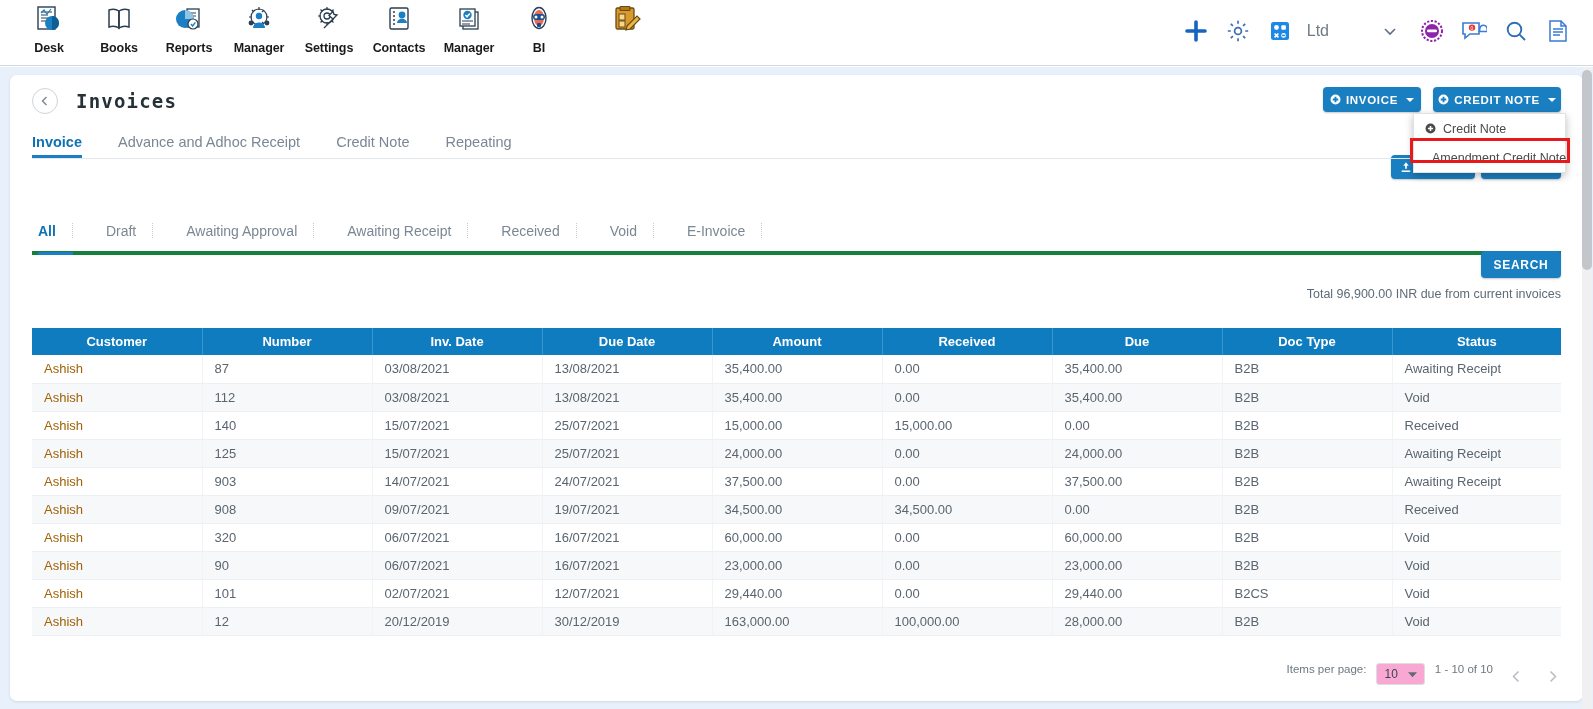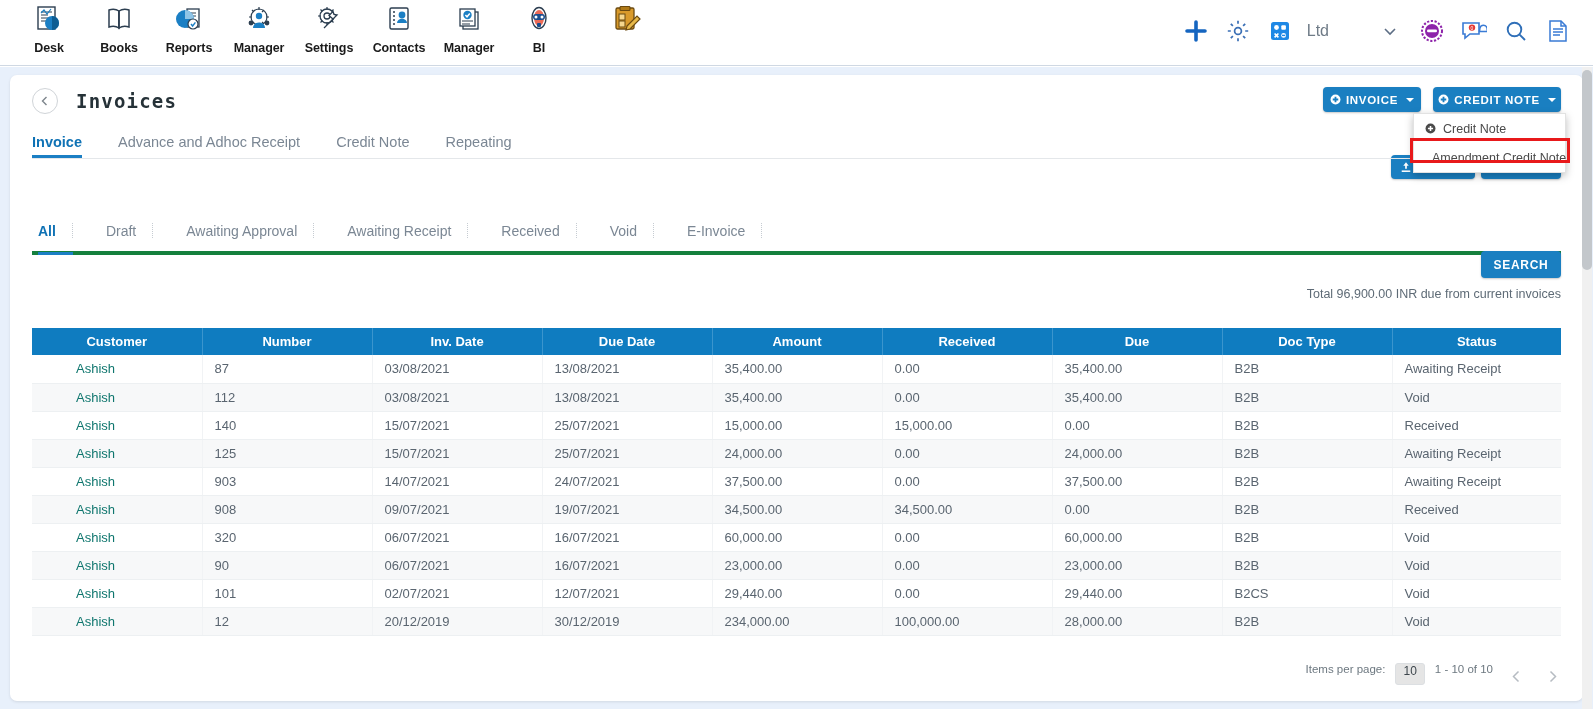--- a/index.html
+++ b/index.html
@@ -149,32 +149,32 @@
   #invoice-table thead th:last-child { border-right: none; }
   #invoice-table tbody td {
     height: 28px; font-size: 13px; color: #5a6570;
     padding-left: 12px; border-bottom: 1px solid #edf0f2;
     border-right: 1px solid #f1f3f5;
     white-space: nowrap; overflow: hidden; text-overflow: ellipsis;
   }
   #invoice-table tbody td:last-child { border-right: none; }
   #invoice-table tbody tr:nth-child(even) { background: #f7f8f9; }
   #invoice-table tbody tr:nth-child(odd) { background: #ffffff; }
-  .cust-link { color: #0f766e; cursor: pointer; margin-left: 32px; }
+  .cust-link { color: #a16207; cursor: pointer; }
 
   
   #paginator {
     position: absolute; right: 18px; bottom: 12px;
     display: flex; gap: 10px;
     font-size: 11.5px; color: #6d7880;
   }
   #items-per-page-select {
     display: inline-flex; align-items: center; gap: 10px;
     border: 1px solid #dcdfe2; border-radius: 3px; height: 22px;
-    padding: 0 7px; background: #e5e5e5; cursor: pointer; font-size: 12px; color: #3d464d; flex-direction: column;
+    padding: 0 7px; background: #f9a8d4; cursor: pointer; font-size: 12px; color: #3d464d;
   }
   .pg-arrow {
     width: 26px; height: 26px; display: flex; align-items: center; justify-content: center;
     color: #b6bcc2; font-size: 17px; cursor: pointer;
   }
 
   
   #page-scrollbar {
     position: absolute; right: 1px; top: 67px; width: 10px; height: 642px;
     background: #f0f0f0;
@@ -601,21 +601,21 @@
             <td>0.00</td>
             <td>29,440.00</td>
             <td>B2CS</td>
             <td>Void</td>
           </tr>
           <tr>
             <td><span class="cust-link">Ashish</span></td>
             <td>12</td>
             <td>20/12/2019</td>
             <td>30/12/2019</td>
-            <td>234,000.00</td>
+            <td>163,000.00</td>
             <td>100,000.00</td>
             <td>28,000.00</td>
             <td>B2B</td>
             <td>Void</td>
           </tr>
         </tbody>
     </table>
 
     <div id="paginator">
       <span>Items per page:</span>

